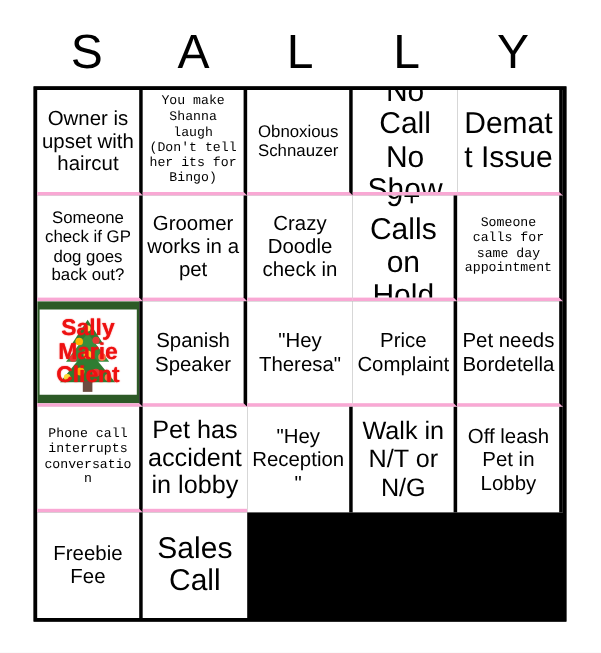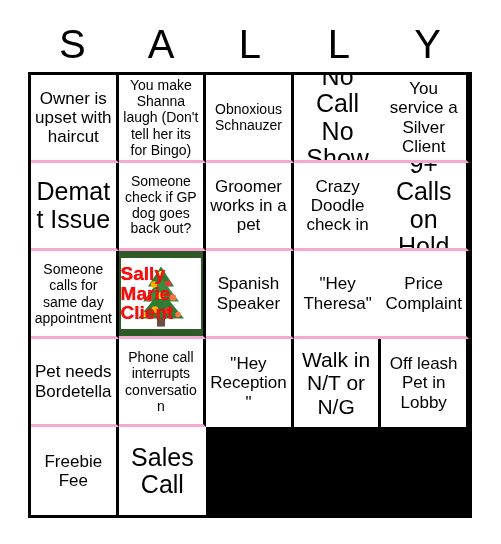--- a/index.html
+++ b/index.html
@@ -78,21 +78,21 @@
     line-height: 1.08;
     word-wrap: break-word;
     user-select: none;
   }
 
   
   .fs-xl   { font-size: 25px; line-height: 1.1; }
   .fs-lg   { font-size: 21px; line-height: 1.1; }
   .fs-md   { font-size: 17px; line-height: 1.12; }
   .fs-sm   { font-size: 14px; line-height: 1.14; }
-  .fs-xs   { font-size: 14px; line-height: 1.16; }
+  .fs-xs   { font-size: 11px; line-height: 1.16; font-family: Liberation Mono, monospace; }
 
   
   .cell.free {
     padding: 0;
     background: #ffffff;
   }
   .free-inner {
     position: relative;
     width: 100%;
     height: 100%;
@@ -112,20 +112,21 @@
     top: 50%;
     transform: translate(-50%, -46%);
     width: 62px;
     height: 64px;
     pointer-events: none;
   }
   .free-label {
     position: relative;
     z-index: 2;
     width: 100%;
+    text-align: center;
     font-size: 19px;
     line-height: 1.05;
     font-weight: 700;
     color: #ee1111;
     text-shadow: 0 0 1px #ee1111;
     user-select: none;
   }
 </style>
 </head>
 <body>
@@ -145,23 +146,20 @@
         <div class="cell-text fs-md">Owner is upset with haircut</div>
       </div>
       <div class="cell row-1 col-2">
         <div class="cell-text fs-xs">You make Shanna laugh (Don't tell her its for Bingo)</div>
       </div>
       <div class="cell row-1 col-3">
         <div class="cell-text fs-sm">Obnoxious Schnauzer</div>
       </div>
       <div class="cell row-1 col-5">
         <div class="cell-text fs-xl">No Call No Show</div>
-      </div>
-      <div class="cell row-2 col-1">
-        <div class="cell-text fs-md">You service a Silver Client</div>
       </div>
       <div class="cell row-2 col-2">
         <div class="cell-text fs-xl">Dematt Issue</div>
       </div>
       <div class="cell row-2 col-3">
         <div class="cell-text fs-sm">Someone check if GP dog goes back out?</div>
       </div>
       <div class="cell row-2 col-4">
         <div class="cell-text fs-md">Groomer works in a pet</div>
       </div>
@@ -207,20 +205,23 @@
       </div>
       <div class="cell row-4 col-2">
         <div class="cell-text fs-md">Price Complaint</div>
       </div>
       <div class="cell row-4 col-3">
         <div class="cell-text fs-md">Pet needs Bordetella</div>
       </div>
       <div class="cell row-4 col-4">
         <div class="cell-text fs-xs">Phone call interrupts conversation</div>
       </div>
+      <div class="cell row-4 col-5">
+        <div class="cell-text fs-lg">Pet has accident in lobby</div>
+      </div>
       <div class="cell row-5 col-1">
         <div class="cell-text fs-md">"Hey Reception"</div>
       </div>
       <div class="cell row-5 col-2">
         <div class="cell-text fs-lg">Walk in N/T or N/G</div>
       </div>
       <div class="cell row-5 col-3">
         <div class="cell-text fs-md">Off leash Pet in Lobby</div>
       </div>
       <div class="cell row-5 col-4">

